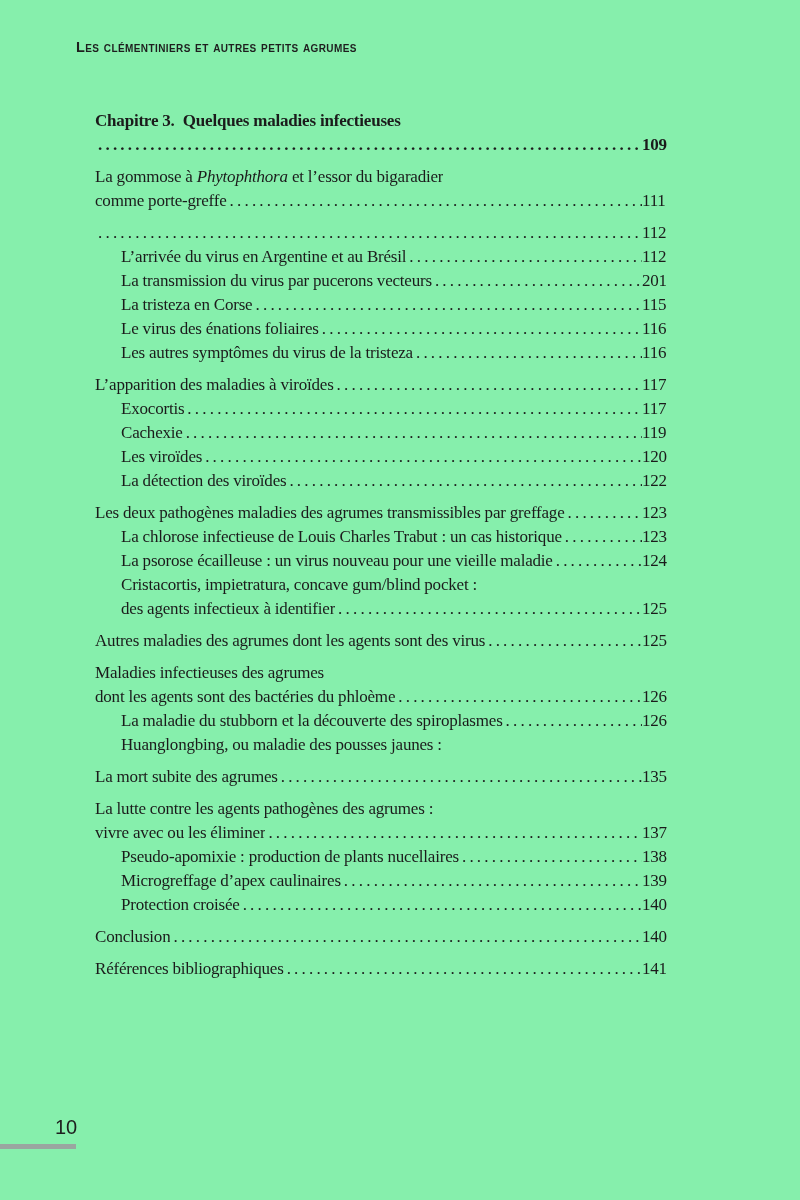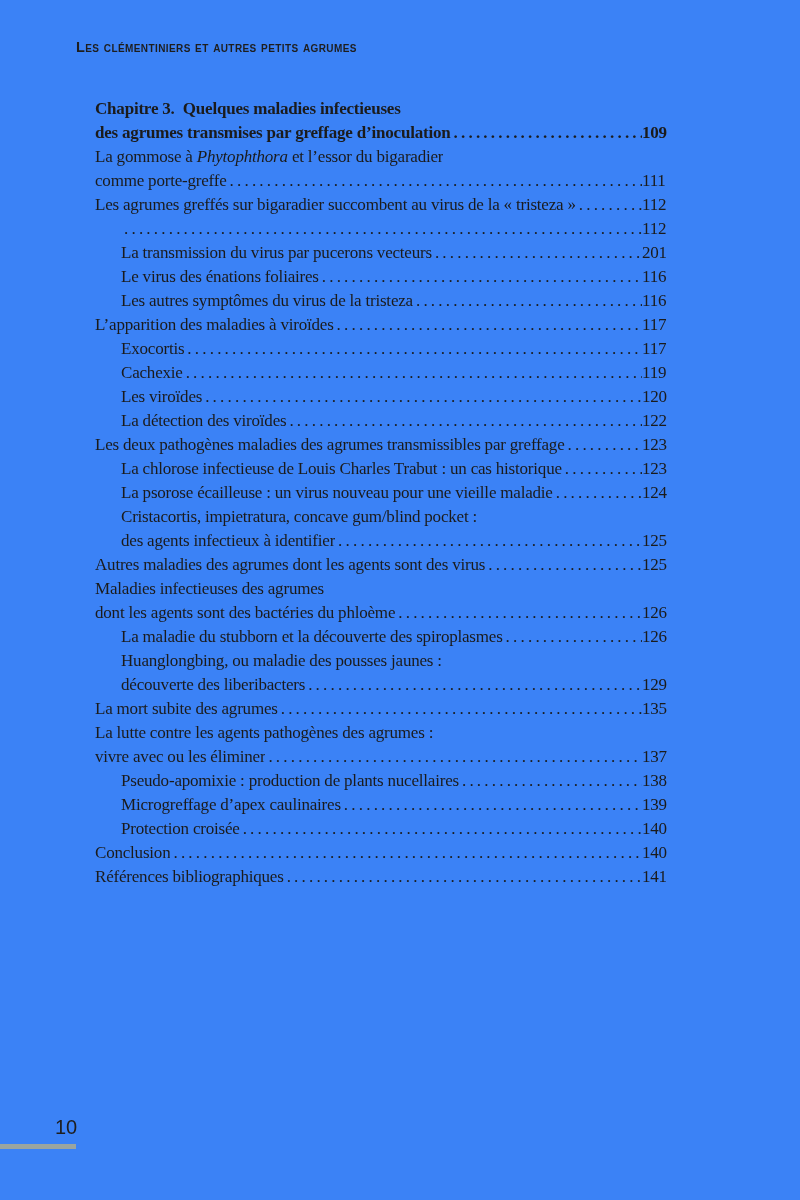--- a/index.html
+++ b/index.html
@@ -6,44 +6,44 @@
   body {
     width: 800px; height: 1200px;
     background: #ffffff;
     font-family: "Liberation Serif", serif;
     color: #1b1b1b;
     position: relative;
     overflow: hidden;
   }
   .page {
     position: absolute; inset: 0;
-    background: #3b82f6;
+    background: #86efac;
   }
   .running-header {
     position: absolute;
     left: 76px; top: 39px;
     font-family: "Liberation Sans", sans-serif;
     font-weight: 700;
     font-variant: small-caps;
     font-size: 14.5px;
     letter-spacing: 0.4px;
     color: #1e1e1e;
   }
   .toc {
     position: absolute;
     left: 95px; top: 97px;
     width: 625px;
     font-size: 17px;
     letter-spacing: -0.2px;
     line-height: 24px;
   }
   .entry { }
-  .entry.gap { }
+  .entry.gap { margin-top: 8px; }
   .entry.indent { padding-left: 26px; }
-  .entry.bold { font-weight: 700; }
+  .entry.bold { font-weight: 700; margin-top: 12px; }
   .row {
     display: flex;
     align-items: baseline;
     width: 100%;
   }
   .t {
     flex: 0 1 auto;
     min-width: 0;
     white-space: nowrap;
     overflow: hidden;
@@ -88,57 +88,63 @@
 
 <div class="page">
   <div class="running-header">Les clémentiniers et autres petits agrumes</div>
 
   <div class="toc" id="toc">
       <div class="entry bold">
         <div class="row">
           <span class="t"><span>Chapitre 3.&nbsp; Quelques maladies infectieuses</span></span>
         </div>
         <div class="row">
-          <span class="t"><span>des agrumes transmises par greffage d’inoculation</span></span>
           <span class="leader"></span>
           <span class="pg">109</span>
         </div>
       </div>
       <div class="entry gap">
         <div class="row">
           <span class="t"><span>La gommose à </span><em>Phytophthora</em><span> et l’essor du bigaradier</span></span>
         </div>
         <div class="row">
           <span class="t"><span>comme porte-greffe</span></span>
           <span class="leader"></span>
           <span class="pg">111</span>
         </div>
       </div>
       <div class="entry gap">
         <div class="row">
-          <span class="t"><span>Les agrumes greffés sur bigaradier succombent au virus de la « tristeza »</span></span>
           <span class="leader"></span>
           <span class="pg">112</span>
         </div>
       </div>
       <div class="entry indent">
         <div class="row">
+          <span class="t"><span>L’arrivée du virus en Argentine et au Brésil</span></span>
           <span class="leader"></span>
           <span class="pg">112</span>
         </div>
       </div>
       <div class="entry indent">
         <div class="row">
           <span class="t"><span>La transmission du virus par pucerons vecteurs</span></span>
           <span class="leader"></span>
           <span class="pg">201</span>
         </div>
       </div>
       <div class="entry indent">
         <div class="row">
+          <span class="t"><span>La tristeza en Corse</span></span>
+          <span class="leader"></span>
+          <span class="pg">115</span>
+        </div>
+      </div>
+      <div class="entry indent">
+        <div class="row">
           <span class="t"><span>Le virus des énations foliaires</span></span>
           <span class="leader"></span>
           <span class="pg">116</span>
         </div>
       </div>
       <div class="entry indent">
         <div class="row">
           <span class="t"><span>Les autres symptômes du virus de la tristeza</span></span>
           <span class="leader"></span>
           <span class="pg">116</span>
@@ -230,25 +236,20 @@
       <div class="entry indent">
         <div class="row">
           <span class="t"><span>La maladie du stubborn et la découverte des spiroplasmes</span></span>
           <span class="leader"></span>
           <span class="pg">126</span>
         </div>
       </div>
       <div class="entry indent">
         <div class="row">
           <span class="t"><span>Huanglongbing, ou maladie des pousses jaunes :</span></span>
-        </div>
-        <div class="row">
-          <span class="t"><span>découverte des liberibacters</span></span>
-          <span class="leader"></span>
-          <span class="pg">129</span>
         </div>
       </div>
       <div class="entry gap">
         <div class="row">
           <span class="t"><span>La mort subite des agrumes</span></span>
           <span class="leader"></span>
           <span class="pg">135</span>
         </div>
       </div>
       <div class="entry gap">

